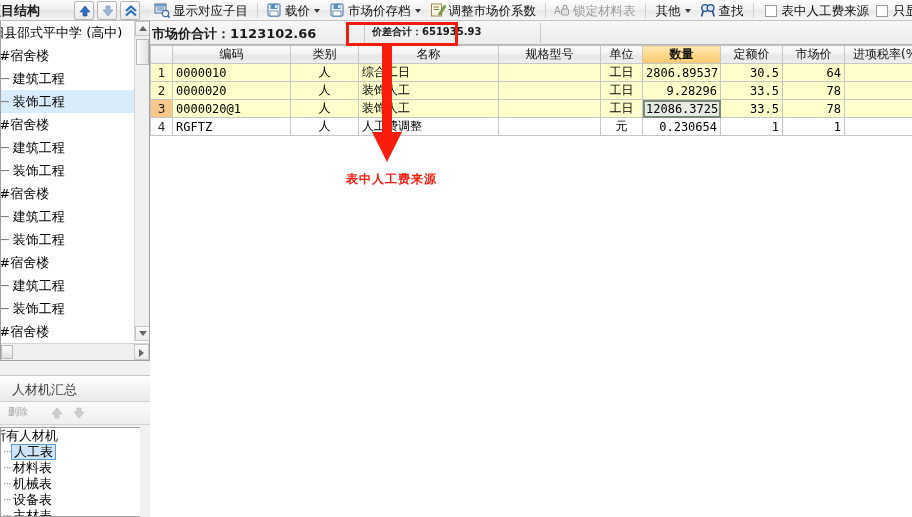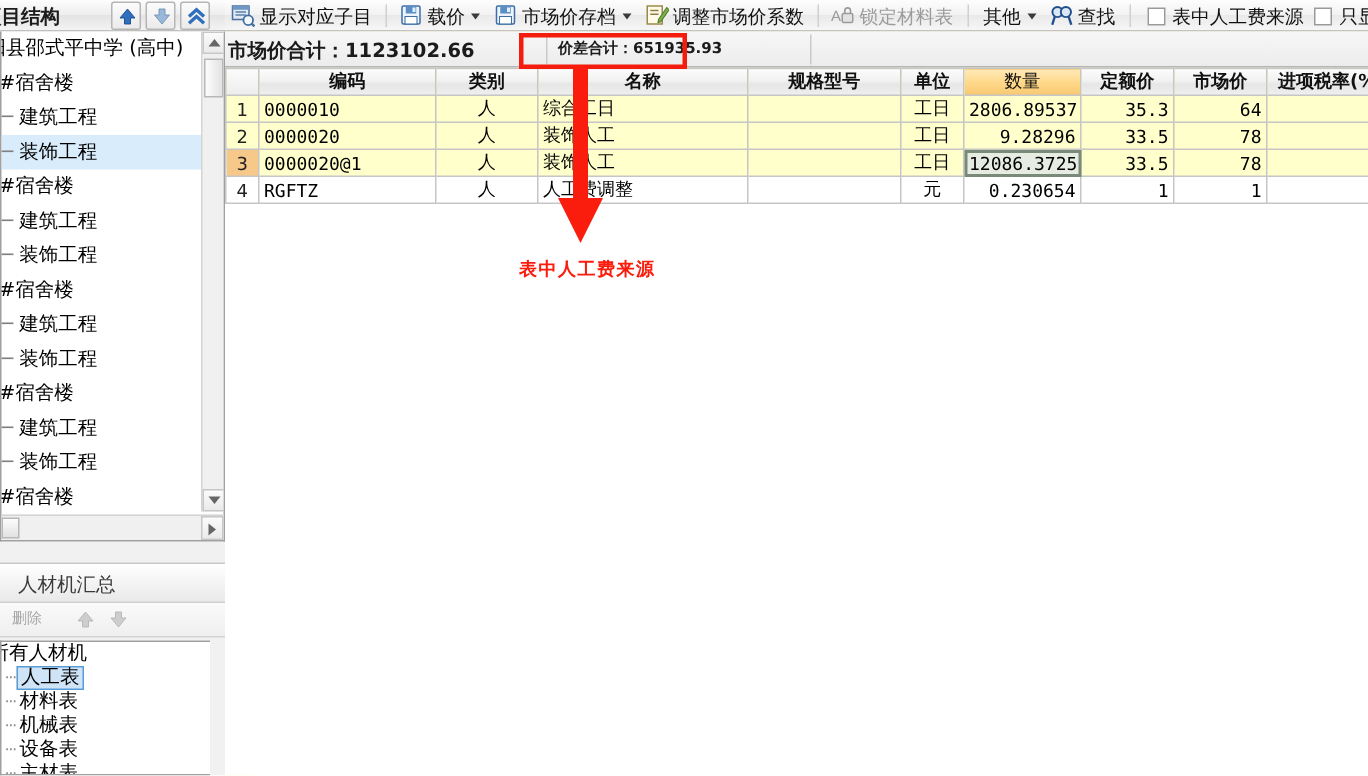--- a/index.html
+++ b/index.html
@@ -121,21 +121,21 @@
   .rcj-row { position:relative; height:16px; line-height:16px; font-size:13px; white-space:nowrap; }
   .rcj-row .r-root { position:absolute; left:-8px; }
   .rcj-row .r-child { position:absolute; left:12px; }
   .rcj-row .r-dots { position:absolute; left:2px; color:#909090; letter-spacing:-1px; font-size:11px;}
   .rcj-row.sel .r-child {
     background:#cfe4f7; border:1px solid #5b9bd5; padding:0 2px; margin-left:-2px;
     line-height:14px; display:inline-block; height:16px;
   }
 
   
-  #right-col { position:absolute; left:150px; top:0; width:762px; height:517px; background:#fef9c3; }
+  #right-col { position:absolute; left:150px; top:0; width:762px; height:517px; background:#0f172a; }
 
   #toolbar {
     position:absolute; left:0; top:0; width:762px; height:21px;
     background: linear-gradient(to bottom,#fdfdfd 0%,#f2f2f2 50%,#e9e9e9 51%,#f6f6f6 100%);
     border-bottom:1px solid #c3c3c3;
     white-space:nowrap; overflow:hidden;
   }
   .tb-item { display:inline-block; height:21px; line-height:21px; vertical-align:top; font-size:12.5px; }
   .tb-sep { display:inline-block; width:1px; height:15px; margin:3px 4px; background:#d0d0d0; vertical-align:top; }
   .tb-icon { display:inline-block; width:16px; height:16px; vertical-align:-3px; margin:0 3px 0 4px; position:relative; }
@@ -158,25 +158,25 @@
 
   
   #grid { position:absolute; left:0; top:45px; width:762px; height:68px; }
   table.g { border-collapse:collapse; table-layout:fixed; width:762px; }
   table.g th, table.g td {
     border:1px solid #c6c6c6; height:17px; font-size:12px; padding:0 3px;
     overflow:hidden; white-space:nowrap;
   }
   table.g th {
     background: linear-gradient(to bottom,#fbfbfb 0%,#f1f1f1 45%,#e6e6e6 55%,#efefef 100%);
-    font-weight:bold; color:#111; text-align:center; height:18px;
+    font-weight:normal; color:#111; text-align:center; height:18px;
   }
   table.g th.qty-col {
     background: linear-gradient(to bottom,#ffe9b8 0%,#ffd98a 50%,#f7c871 100%);
-    font-weight:normal;
+    font-weight:bold;
   }
   table.g th.rownum-col { background: linear-gradient(to bottom,#fbfbfb,#ededed); }
   td.rownum { text-align:center; background:#f3f3f3; color:#222; font-size:11px; }
   td.rownum.active { background:#f6c98a; }
   tr.yellow td { background:#ffffcc; }
   tr.white td { background:#ffffff; }
   td.num { text-align:right; font-family:"DejaVu Sans Mono","Liberation Mono",monospace; font-size:11.5px;}
   td.code { font-family:"DejaVu Sans Mono","Liberation Mono",monospace; font-size:11.5px; text-align:left;}
   td.ctr { text-align:center; }
   td.cellsel {
@@ -394,21 +394,21 @@
           </thead>
         <tbody id="grid-body">
             <tr class="yellow">
               <td class="rownum">1</td>
               <td class="code">0000010</td>
               <td class="ctr">人</td>
               <td>综合工日</td>
               <td></td>
               <td class="ctr">工日</td>
               <td class="num">2806.89537</td>
-              <td class="num">35.3</td>
+              <td class="num">30.5</td>
               <td class="num">64</td>
               <td class="num">0</td>
             </tr>
             <tr class="yellow">
               <td class="rownum">2</td>
               <td class="code">0000020</td>
               <td class="ctr">人</td>
               <td>装饰人工</td>
               <td></td>
               <td class="ctr">工日</td>

